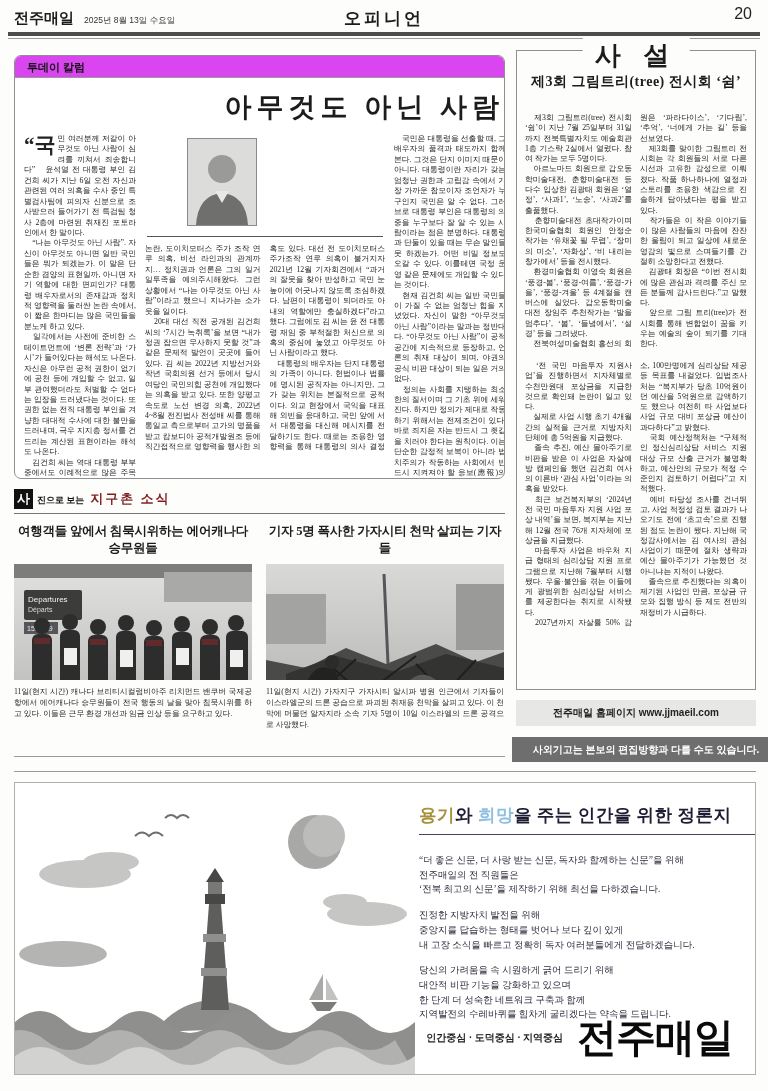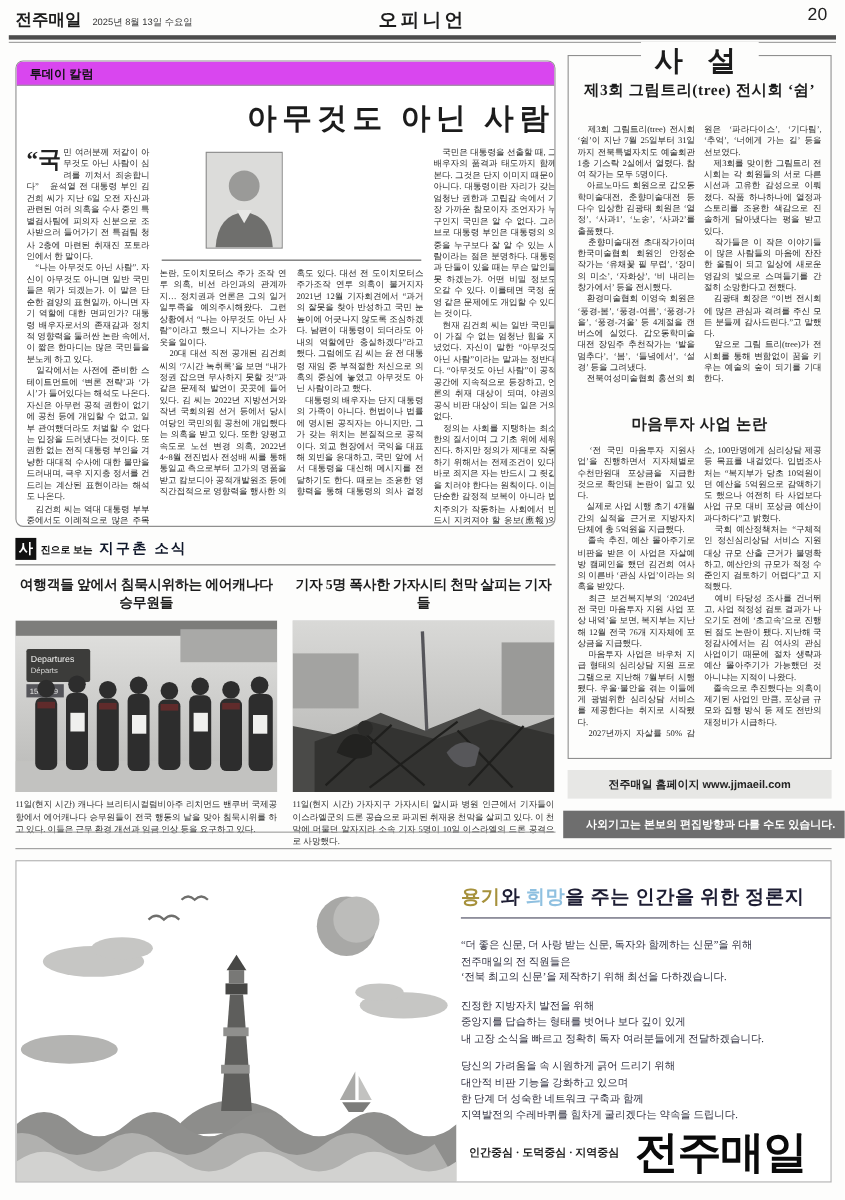--- a/index.html
+++ b/index.html
@@ -43,40 +43,40 @@
   .ed-body-2 { height:276px; }
 
   .homepage-bar { position:absolute; left:516px; top:700px; width:240px; height:26px; background:#e7e7e5; display:flex; align-items:center; justify-content:center; font-size:10px; font-weight:bold; color:#222; font-family:"Liberation Sans", sans-serif; }
   .disclaimer-bar { position:absolute; left:512px; top:737px; width:268px; height:25px; background:#6e6e6e; display:flex; align-items:center; justify-content:center; color:#fff; font-size:10px; font-weight:bold; font-family:"Liberation Sans", sans-serif; }
 
   
   .pn { position:absolute; left:14px; top:489px; width:491px; }
   .pn-header { border-bottom:1.5px solid #777; padding-bottom:4px; display:flex; align-items:baseline; gap:4px; }
   .pn-initial { background:#111; color:#fff; font-weight:bold; font-size:13px; padding:1px 3px; }
   .pn-mid { font-size:9px; font-weight:bold; color:#111; }
-  .pn-title-txt { font-size:13px; font-weight:bold; color:#0f172a; letter-spacing:2px; margin-left:2px; }
+  .pn-title-txt { font-size:13px; font-weight:bold; color:#7f1d1d; letter-spacing:2px; margin-left:2px; }
   .pn-grid { display:flex; gap:14px; margin-top:9px; }
   .pn-item { width:238px; }
   .pn-item-title { text-align:center; font-weight:bold; font-size:12.5px; margin-bottom:7px; letter-spacing:-0.2px; }
-  .pn-photo { width:238px; height:156px; background:#cfcfcf; overflow:hidden; }
+  .pn-photo { width:238px; height:116px; background:#cfcfcf; overflow:hidden; }
   .pn-caption { font-size:7.8px; line-height:1.42; text-align:justify; margin-top:6px; color:#1f1f1f; }
 
   .rule-a { position:absolute; left:14px; top:756px; width:491px; height:1px; background:#9a9a9a; }
   .rule-b { position:absolute; left:14px; top:771px; width:742px; height:1px; background:#9a9a9a; }
 
   
   .ad-box { position:absolute; left:14px; top:782px; width:742px; height:293px; border:1px solid #b0b0b0; background:#fff; overflow:hidden; }
   .ad-illustration { position:absolute; left:0; bottom:0; }
   .ad-text { position:absolute; left:404px; top:20px; width:345px; }
   .ad-headline { font-size:17.5px; font-weight:bold; color:#1d1d33; letter-spacing:0.5px; }
   .hl-courage { color:#a6913c; }
   .hl-hope { color:#8fc0e0; }
   .ad-headline-rule { border-bottom:1.5px solid #44445a; margin:7px 0 18px 0; width:338px; }
   .ad-para { font-size:9.5px; line-height:1.55; color:#2e2e3e; white-space:pre-line; margin-bottom:11px; }
-  .ad-footer { position:absolute; right:22px; bottom:6px; display:flex; align-items:center; gap:14px; }
+  .ad-footer { position:absolute; right:22px; bottom:16px; display:flex; align-items:center; gap:14px; }
   .ad-slogan { font-size:10px; font-weight:bold; color:#222; }
   .ad-logo { font-size:40px; font-weight:900; color:#0a0a0a; letter-spacing:-1px; line-height:1; }
 </style>
 </head>
 <body>
 
 <div id="page">
 
   <div class="masthead">
     <span class="masthead-name">전주매일</span>
@@ -122,21 +122,20 @@
     <div class="ed-title ed-title-1">제3회 그림트리(tree) 전시회 ‘쉼’</div>
     <div class="ed-body ed-body-1">　제3회 그림트리(tree) 전시회 ‘쉼’이 지난 7월 25일부터 31일까지 전북특별자치도 예술회관 1층 기스락 2실에서 열렸다. 참여 작가는 모두 5명이다.
 　아르노마드 회원으로 갑오동학미술대전, 춘향미술대전 등 다수 입상한 김광태 회원은 ‘열정’, ‘사과1’, ‘노송’, ‘사과2’를 출품했다.
 　춘향미술대전 초대작가이며 한국미술협회 회원인 안정순 작가는 ‘유채꽃 필 무렵’, ‘장미의 미소’, ‘자화상’, ‘비 내리는 창가에서’ 등을 전시했다.
 　환경미술협회 이영숙 회원은 ‘풍경-봄’, ‘풍경-여름’, ‘풍경-가을’, ‘풍경-겨울’ 등 4계절을 캔버스에 실었다. 갑오동학미술대전 장임주 추천작가는 ‘발을 멈추다’, ‘봄’, ‘들녘에서’, ‘설경’ 등을 그려냈다.
 　전북여성미술협회 홍선의 회원은 ‘파라다이스’, ‘기다림’, ‘추억’, ‘너에게 가는 길’ 등을 선보였다.
 　제3회를 맞이한 그림트리 전시회는 각 회원들의 서로 다른 시선과 고유한 감성으로 이뤄졌다. 작품 하나하나에 열정과 스토리를 조용한 색감으로 진솔하게 담아냈다는 평을 받고 있다.
 　작가들은 이 작은 이야기들이 많은 사람들의 마음에 잔잔한 울림이 되고 일상에 새로운 영감의 빛으로 스며들기를 간절히 소망한다고 전했다.
 　김광태 회장은 “이번 전시회에 많은 관심과 격려를 주신 모든 분들께 감사드린다.”고 말했다.
 　앞으로 그림 트리(tree)가 전시회를 통해 변함없이 꿈을 키우는 예술의 숲이 되기를 기대한다.</div>
-    <div class="ed-title ed-title-2">마음투자 사업 논란</div>
     <div class="ed-body ed-body-2">　‘전 국민 마음투자 지원사업’을 진행하면서 지자체별로 수천만원대 포상금을 지급한 것으로 확인돼 논란이 일고 있다.
 　실제로 사업 시행 초기 4개월간의 실적을 근거로 지방자치단체에 총 5억원을 지급했다.
 　졸속 추진, 예산 몰아주기로 비판을 받은 이 사업은 자살예방 캠페인을 했던 김건희 여사의 이른바 ‘관심 사업’이라는 의혹을 받았다.
 　최근 보건복지부의 ‘2024년 전 국민 마음투자 지원 사업 포상 내역’을 보면, 복지부는 지난해 12월 전국 76개 지자체에 포상금을 지급했다.
 　마음투자 사업은 바우처 지급 형태의 심리상담 지원 프로그램으로 지난해 7월부터 시행됐다. 우울·불안을 겪는 이들에게 광범위한 심리상담 서비스를 제공한다는 취지로 시작됐다.
 　2027년까지 자살률 50% 감소, 100만명에게 심리상담 제공 등 목표를 내걸었다. 입법조사처는 “복지부가 당초 10억원이던 예산을 5억원으로 감액하기도 했으나 여전히 타 사업보다 사업 규모 대비 포상금 예산이 과다하다”고 밝혔다.
 　국회 예산정책처는 “구체적인 정신심리상담 서비스 지원 대상 규모 산출 근거가 불명확하고, 예산안의 규모가 적정 수준인지 검토하기 어렵다”고 지적했다.
 　예비 타당성 조사를 건너뛰고, 사업 적정성 검토 결과가 나오기도 전에 ‘초고속’으로 진행된 점도 논란이 됐다. 지난해 국정감사에서는 김 여사의 관심 사업이기 때문에 절차 생략과 예산 몰아주기가 가능했던 것 아니냐는 지적이 나왔다.
 　졸속으로 추진했다는 의혹이 제기된 사업인 만큼, 포상금 규모와 집행 방식 등 제도 전반의 재정비가 시급하다.</div>
   </div>

